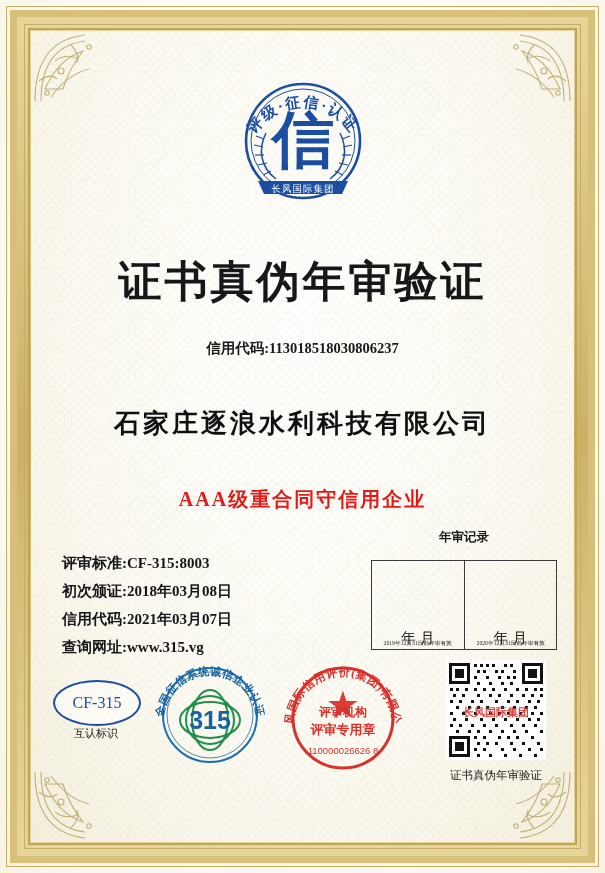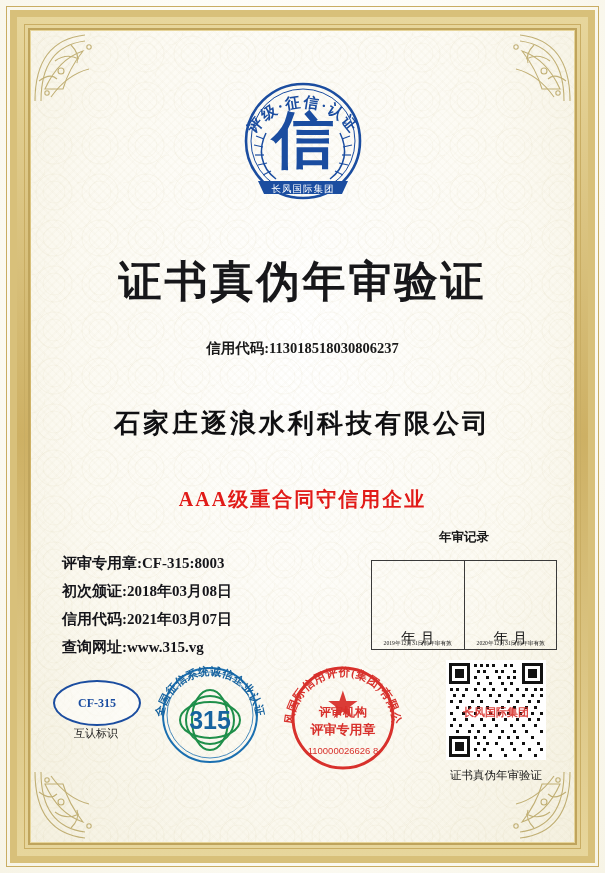--- a/index.html
+++ b/index.html
@@ -197,22 +197,22 @@
   }
   .cf-oval {
     width: 84px;
     height: 42px;
     border: 2px solid #1b4da0;
     border-radius: 50%;
     display: flex;
     align-items: center;
     justify-content: center;
     color: #1b4da0;
-    font-size: 12px;
-    font-weight: bold;
+    font-size: 16px;
+    font-weight: normal;
     letter-spacing: 0px;
     background: rgba(255,255,255,0.5);
   }
   .cf-caption {
     font-size: 11px;
     color: #1a1a1a;
   }
   .seal-315 {
     position: absolute;
     left: 118px;
@@ -362,21 +362,21 @@
         <text x="75" y="128.5" text-anchor="middle" font-family="'Liberation Serif', serif" font-size="9.5" fill="#ffffff" letter-spacing="1">长风国际集团</text>
       </svg>
     </div>
 
     <div class="main-title">证书真伪年审验证</div>
     <div class="code-line">信用代码:113018518030806237</div>
     <div class="company">石家庄逐浪水利科技有限公司</div>
     <div class="grade">AAA级重合同守信用企业</div>
 
     <div class="info">
-      <div>评审专用章:CF-315:8003</div>
+      <div>评审标准:CF-315:8003</div>
       <div>初次颁证:2018年03月08日</div>
       <div>信用代码:2021年03月07日</div>
       <div>查询网址:www.315.vg</div>
     </div>
 
     <div class="review">
       <div class="review-title">年审记录</div>
       <div class="review-box">
         <div class="review-cell">
           <div class="rc-ym">年 月</div>

